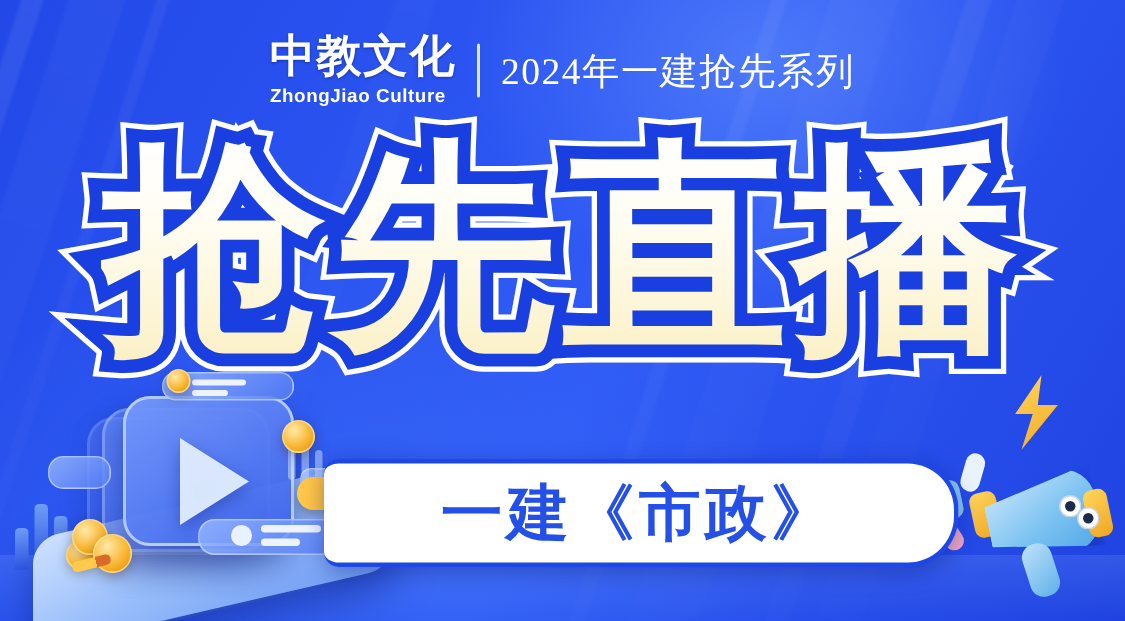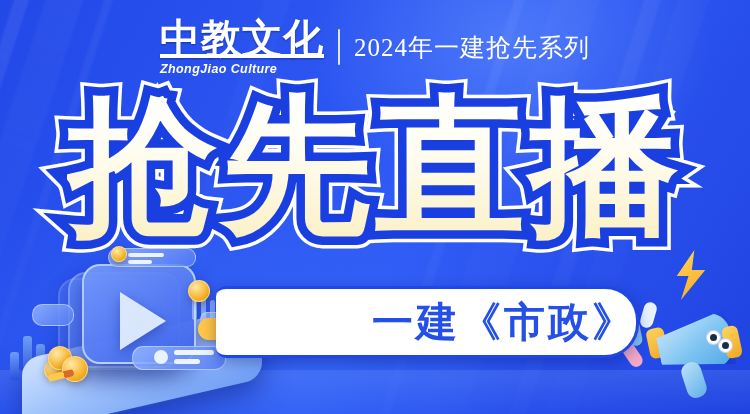--- a/index.html
+++ b/index.html
@@ -40,26 +40,25 @@
   .header{
     position:absolute;top:16px;left:0;width:750px;height:62px;
     display:flex;align-items:center;justify-content:center;gap:14px;z-index:8;
   }
   .logo-block{display:flex;align-items:center;gap:7px;}
   .emblem{position:relative;width:46px;height:56px;flex:0 0 auto;}
   .emblem svg{display:block;}
   .logo-words{display:flex;flex-direction:column;align-items:flex-start;line-height:1;}
   .logo-cn{
     font-family:"DejaVu Sans","Liberation Sans",sans-serif;
-    font-size:40px;font-weight:bold;color:#ffffff;letter-spacing:1px;
+    font-size:30px;font-weight:bold;color:#ffffff;letter-spacing:1px;
     text-shadow:0 1px 2px rgba(0,20,90,.45);
-    text-decoration:underline;
   }
   .logo-en{
-    font-size:12.5px;font-style:italic;font-weight:bold;color:#ffffff;
+    font-size:12.5px;font-weight:bold;color:#ffffff;
     letter-spacing:.4px;margin-top:5px;
   }
   .divider{width:2px;height:36px;background:rgba(255,255,255,.85);border-radius:1px;}
   .tagline{
     font-family:Liberation Serif, serif;
     font-size:25px;color:#ffffff;letter-spacing:1px;font-weight:400;
   }
   
   .hero{
     position:absolute;top:86px;left:0;width:750px;height:160px;
@@ -87,25 +86,25 @@
   .hero-fill{
     position:absolute;left:0;top:0;
     color:#fdf6d8;
     background:linear-gradient(to bottom,#ffffff 0%,#fffdf2 38%,#fbf0c6 100%);
     -webkit-background-clip:text;background-clip:text;
     -webkit-text-fill-color:transparent;
     -webkit-text-stroke:0;
   }
   
   .pill{
-    position:absolute;left:216px;top:286px;width:420px;height:66px;
+    position:absolute;left:216px;top:306px;width:420px;height:66px;
     background:#ffffff;border-radius:10px 34px 34px 10px;
     border:3px solid #1f47e8;border-left:none;
     box-shadow:0 4px 14px rgba(8,24,110,.35);
-    display:flex;align-items:center;justify-content:flex-end;z-index:9;
+    display:flex;align-items:center;justify-content:center;z-index:9;
   }
   .pill-text{
     font-family:"DejaVu Sans","Liberation Sans",sans-serif;
     font-weight:bold;font-size:41px;color:#2450e8;letter-spacing:3px;
     white-space:nowrap;
   }
   
   .illus{position:absolute;left:4px;top:246px;width:300px;height:168px;z-index:7;}
   .plat{
     position:absolute;left:18px;top:86px;width:240px;height:74px;

